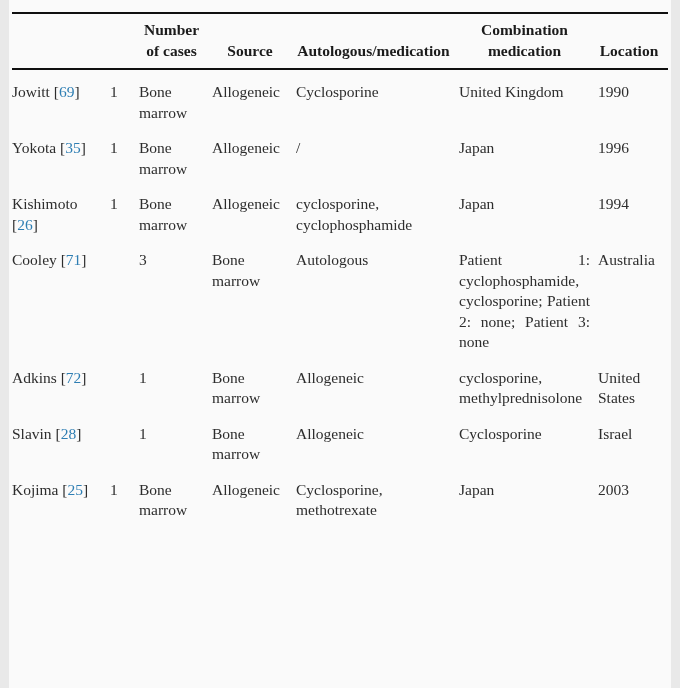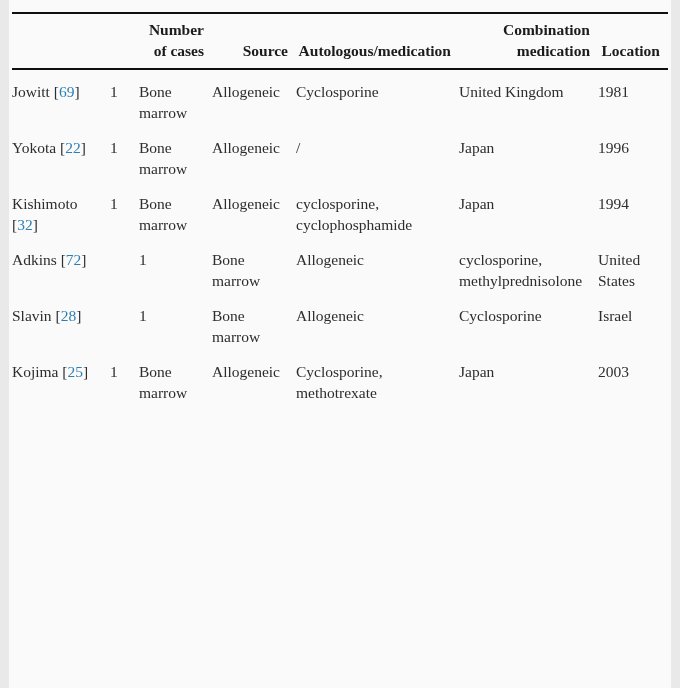--- a/index.html
+++ b/index.html
@@ -28,21 +28,21 @@
     width:656px;
     margin-left:3px;
     border-top:2px solid var(--border-color);
     color:var(--text-color);
     font-size:15.5px;
     line-height:20.5px;
   }
   table.cases th{
     font-weight:bold;
     color:var(--header-text-color);
-    text-align:right;
+    text-align:center;
     vertical-align:bottom;
     white-space:pre;
     padding:6px 8px 7px 0;
     border-bottom:2px solid var(--border-color);
   }
   table.cases td{
     vertical-align:top;
     text-align:justify;
     padding:12px 8px 3px 0;
   }
@@ -80,39 +80,48 @@
       </tr>
     </thead>
     <tbody>
         <tr>
           <td>Jowitt [<a href="#">69</a>]</td>
           <td>1</td>
           <td>Bone marrow</td>
           <td>Allogeneic</td>
           <td>Cyclosporine</td>
           <td>United Kingdom</td>
-          <td>1981</td>
+          <td>1990</td>
         </tr>
         <tr>
-          <td>Yokota [<a href="#">22</a>]</td>
+          <td>Yokota [<a href="#">35</a>]</td>
           <td>1</td>
           <td>Bone marrow</td>
           <td>Allogeneic</td>
           <td>/</td>
           <td>Japan</td>
           <td>1996</td>
         </tr>
         <tr>
-          <td>Kishimoto [<a href="#">32</a>]</td>
+          <td>Kishimoto [<a href="#">26</a>]</td>
           <td>1</td>
           <td>Bone marrow</td>
           <td>Allogeneic</td>
           <td>cyclosporine, cyclophosphamide</td>
           <td>Japan</td>
           <td>1994</td>
+        </tr>
+        <tr>
+          <td>Cooley [<a href="#">71</a>]</td>
+          <td></td>
+          <td>3</td>
+          <td>Bone marrow</td>
+          <td>Autologous</td>
+          <td>Patient 1: cyclophosphamide, cyclosporine; Patient 2: none; Patient 3: none</td>
+          <td>Australia</td>
         </tr>
         <tr>
           <td>Adkins [<a href="#">72</a>]</td>
           <td></td>
           <td>1</td>
           <td>Bone marrow</td>
           <td>Allogeneic</td>
           <td>cyclosporine, methylprednisolone</td>
           <td>United States</td>
         </tr>

